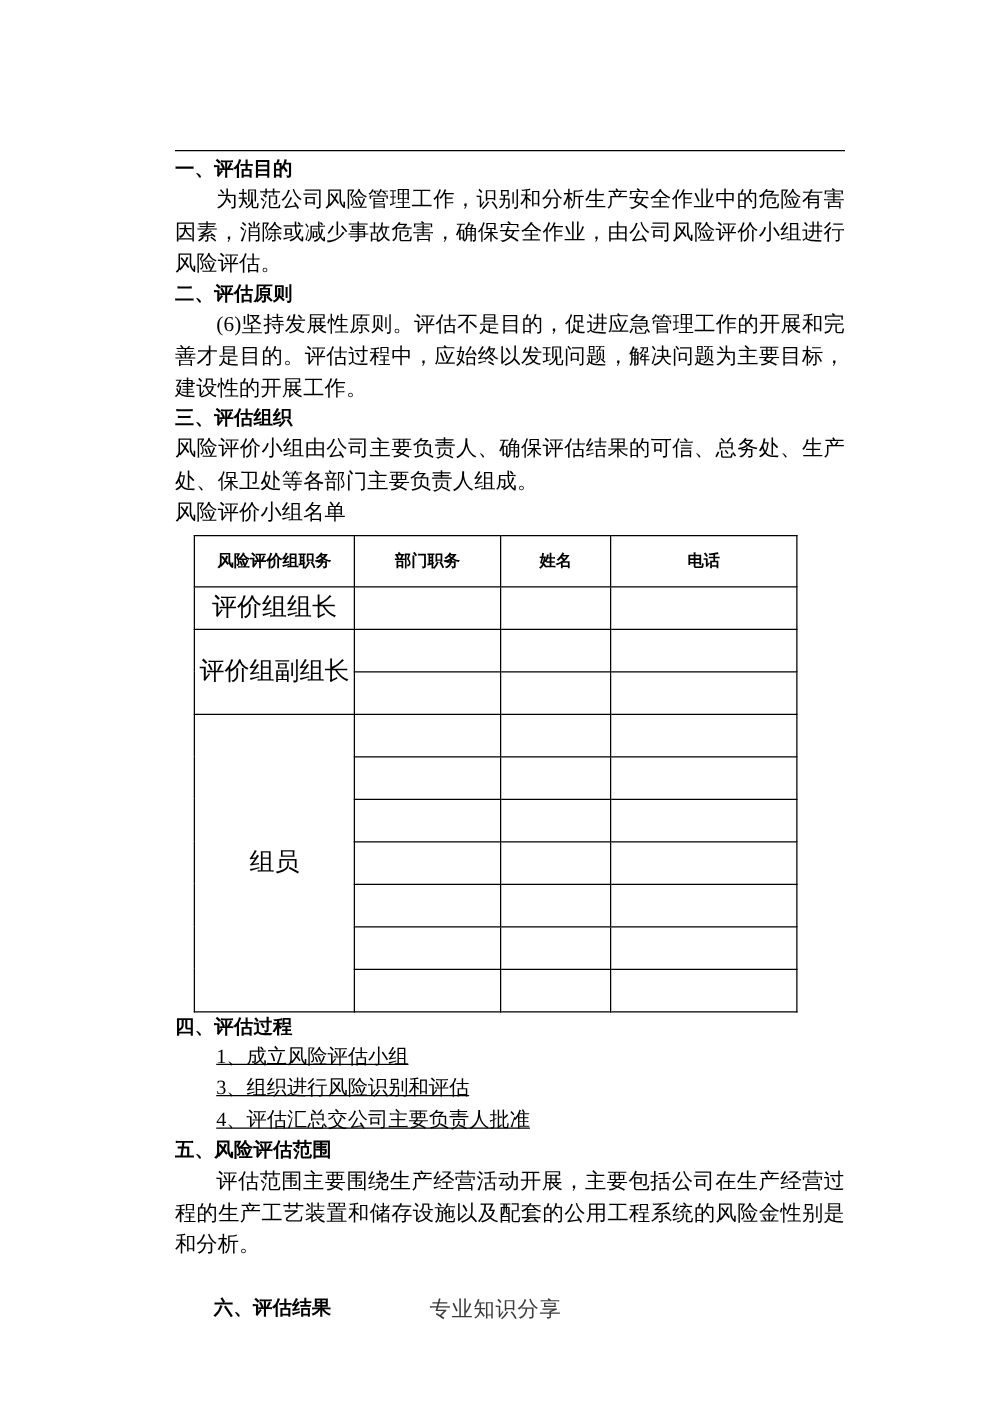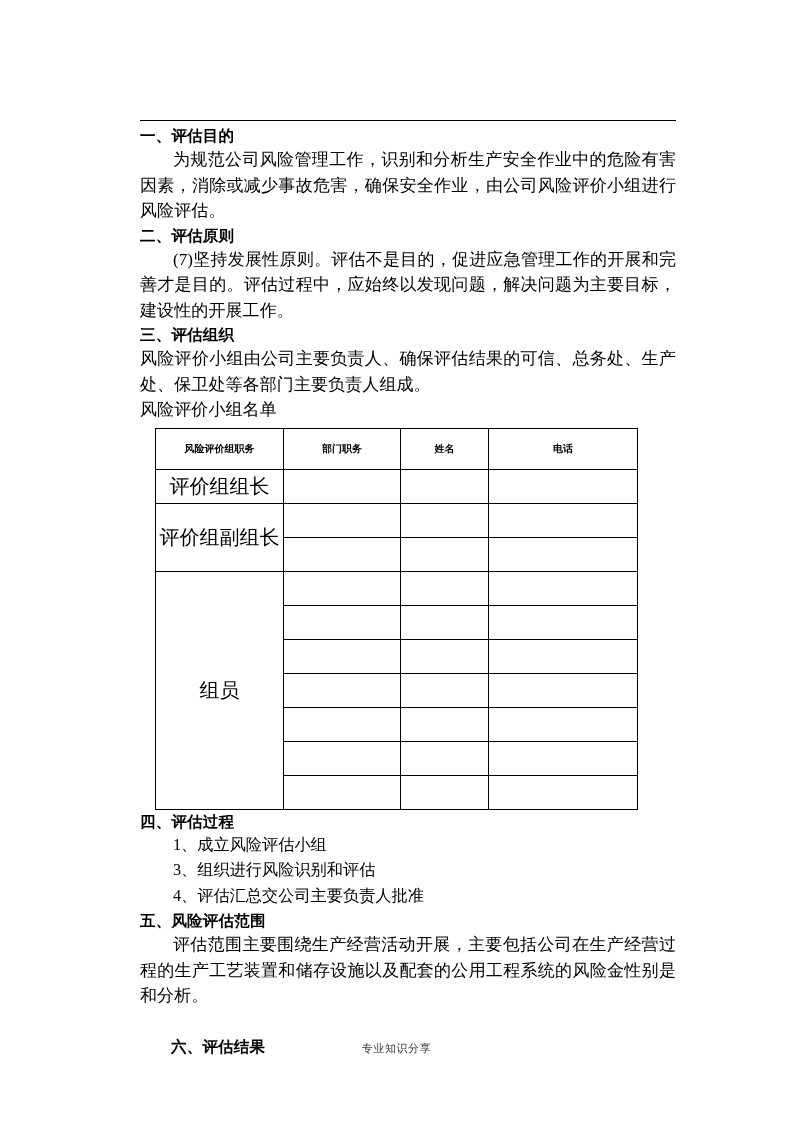--- a/index.html
+++ b/index.html
@@ -69,20 +69,21 @@
   }
   .para.noindent {
     text-indent: 0;
   }
 
   
   .numlist {
     margin: 0;
     padding: 0;
     list-style: none;
+    text-decoration: underline;
   }
   .numlist li {
     font-size: 16.2px;
     line-height: 25.5px;
     text-indent: 33px;
     white-space: pre;
   }
 
   
   .table-wrap {
@@ -100,21 +101,21 @@
     margin: 0;
     text-align: center;
     vertical-align: middle;
     font-weight: normal;
     font-size: 16px;
     line-height: 20px;
   }
   table.roster th {
     font-family: "Liberation Sans", "DejaVu Sans", sans-serif;
     font-weight: bold;
-    font-size: 10px;
+    font-size: 13px;
     height: 32px;
   }
   table.roster td.rolecell {
     font-size: 20px;
   }
   table.roster td.blank {
     height: 33px;
   }
   table.roster tr.hdr th:nth-child(1),
   table.roster col.c1 { }
@@ -127,40 +128,40 @@
   .row-h1 { height: 41px; }
   .row-h2 { height: 33px; }
 
   
   .footer {
     position: absolute;
     left: 0;
     top: 1038px;
     width: 793px;
     text-align: center;
-    font-size: 11px;
+    font-size: 17px;
     line-height: 16px;
     color: #3a3a3a;
     letter-spacing: 0.6px;
   }
 </style>
 </head>
 <body>
 
 <div class="page">
 
   <div class="content">
 
     <div class="top-rule"></div>
 
     <div class="heading">一、评估目的</div>
     <p class="para indent2">为规范公司风险管理工作，识别和分析生产安全作业中的危险有害因素，消除或减少事故危害，确保安全作业，由公司风险评价小组进行风险评估。</p>
 
     <div class="heading">二、评估原则</div>
-    <p class="para indent2">(7)坚持发展性原则。评估不是目的，促进应急管理工作的开展和完善才是目的。评估过程中，应始终以发现问题，解决问题为主要目标，建设性的开展工作。</p>
+    <p class="para indent2">(6)坚持发展性原则。评估不是目的，促进应急管理工作的开展和完善才是目的。评估过程中，应始终以发现问题，解决问题为主要目标，建设性的开展工作。</p>
 
     <div class="heading">三、评估组织</div>
     <p class="para noindent">风险评价小组由公司主要负责人、确保评估结果的可信、总务处、生产处、保卫处等各部门主要负责人组成。</p>
     <p class="para noindent">风险评价小组名单</p>
 
     <div class="table-wrap">
       <table class="roster">
         <colgroup>
           <col class="c1">
             <col class="c2">

